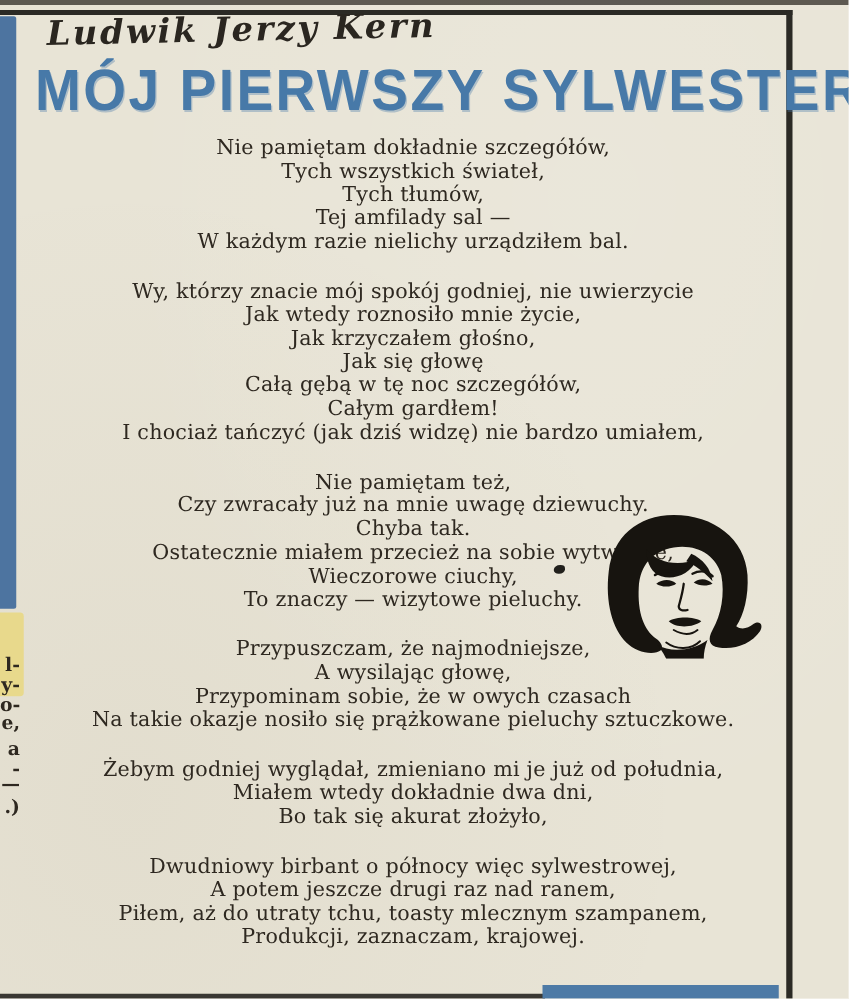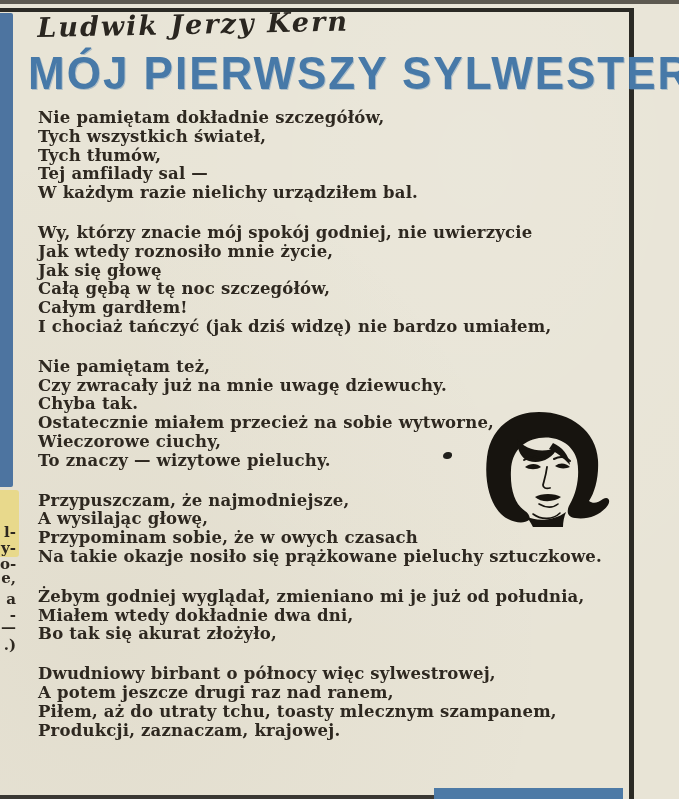--- a/index.html
+++ b/index.html
@@ -38,22 +38,22 @@
     letter-spacing:2px;color:#4779a8;
     white-space:nowrap;
     transform:scaleY(1.06);transform-origin:left top;
     text-shadow:1px 1px 0 rgba(71,121,168,.35);
   }
   
   .poem{position:absolute;left:38px;top:109px;width:585px;}
   .stanza{margin:0 0 21px 0;padding:0;}
   .poem-line{
     font-family:"DejaVu Serif", serif;
-    font-weight:bold;font-size:16.5px;line-height:18.8px;
-    color:#2e2820;letter-spacing:.2px;white-space:nowrap;
+    font-weight:normal;font-size:16.5px;line-height:18.8px;
+    color:#2e2820;letter-spacing:.2px;white-space:nowrap;text-align:center;
   }
   
   .margin-fragments{position:absolute;left:0;top:0;width:17px;}
   .fragment{
     position:absolute;left:0;width:16px;text-align:right;
     font-family:"DejaVu Serif", serif;font-weight:bold;
     font-size:15px;color:#2e2820;line-height:15px;white-space:nowrap;
   }
   
   .illustration{position:absolute;left:467px;top:409px;}
@@ -90,20 +90,21 @@
     <div class="stanza">
       <div class="poem-line">Nie pamiętam dokładnie szczegółów,</div>
       <div class="poem-line">Tych wszystkich świateł,</div>
       <div class="poem-line">Tych tłumów,</div>
       <div class="poem-line">Tej amfilady sal —</div>
       <div class="poem-line">W każdym razie nielichy urządziłem bal.</div>
     </div>
     <div class="stanza">
       <div class="poem-line">Wy, którzy znacie mój spokój godniej, nie uwierzycie</div>
       <div class="poem-line">Jak wtedy roznosiło mnie życie,</div>
+      <div class="poem-line">Jak krzyczałem głośno,</div>
       <div class="poem-line">Jak się głowę</div>
       <div class="poem-line">Całą gębą w tę noc szczegółów,</div>
       <div class="poem-line">Całym gardłem!</div>
       <div class="poem-line">I chociaż tańczyć (jak dziś widzę) nie bardzo umiałem,</div>
     </div>
     <div class="stanza">
       <div class="poem-line">Nie pamiętam też,</div>
       <div class="poem-line">Czy zwracały już na mnie uwagę dziewuchy.</div>
       <div class="poem-line">Chyba tak.</div>
       <div class="poem-line">Ostatecznie miałem przecież na sobie wytworne,</div>

